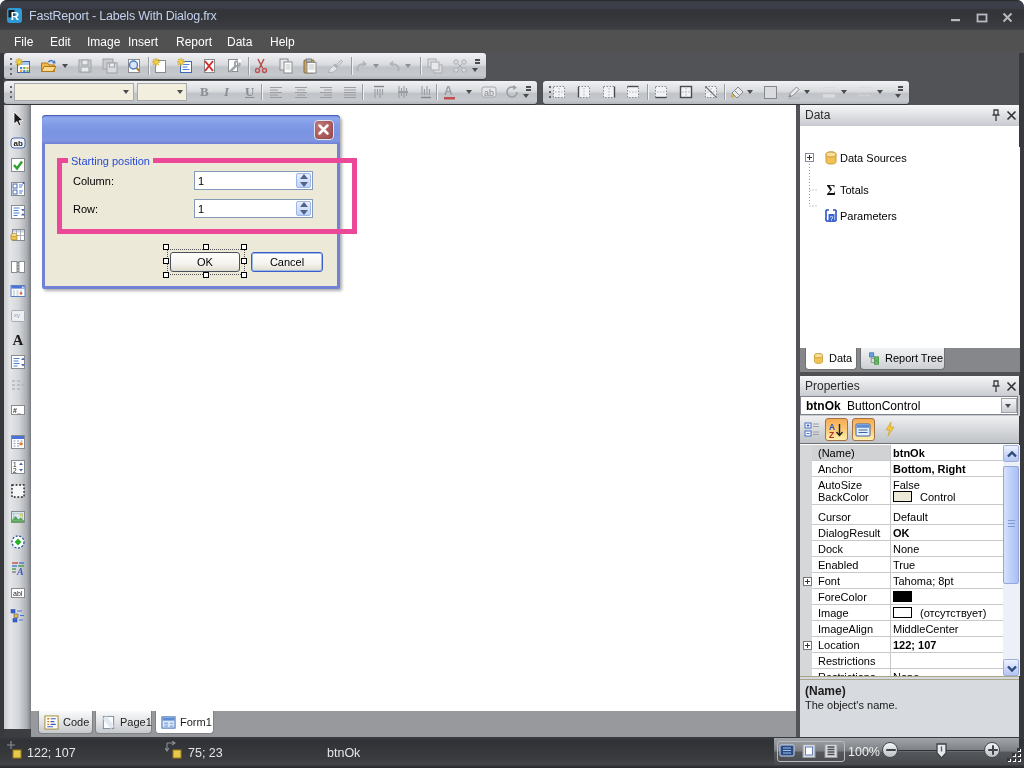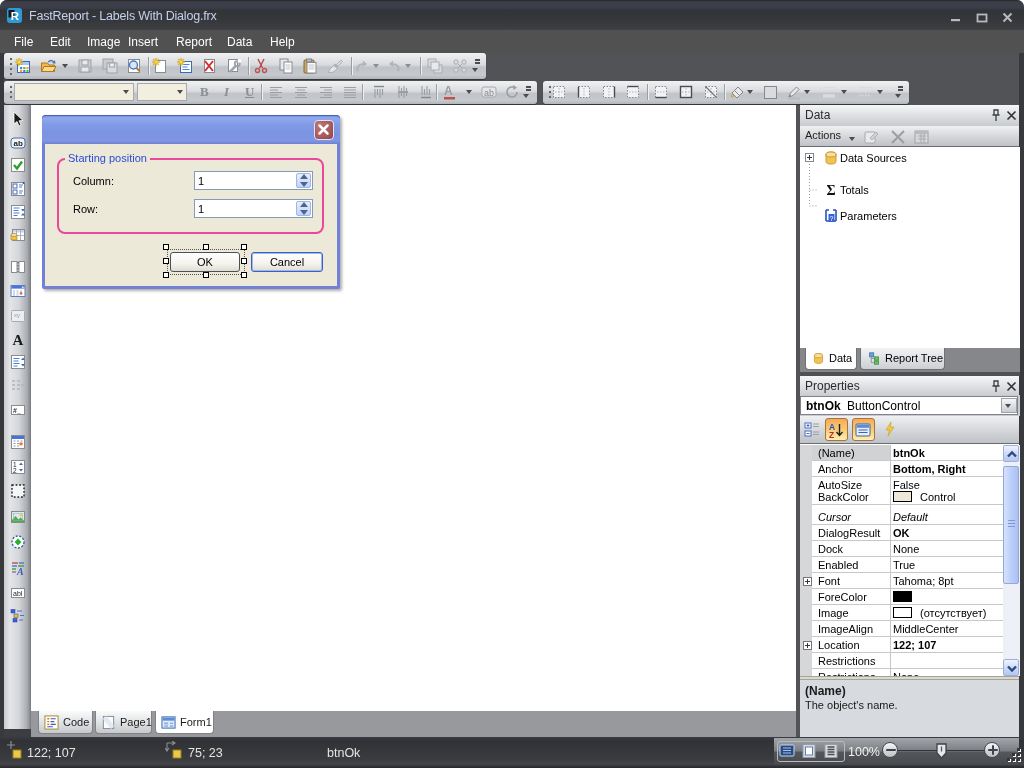--- a/index.html
+++ b/index.html
@@ -41,22 +41,22 @@
 #dlg { position:absolute; left:42px; top:115px; width:298px; height:174px;
   border-radius:4px 4px 2px 2px;
   background:#7081d6; box-shadow:2px 2px 3px rgba(120,120,120,0.6); }
 #dlg-title { position:absolute; left:0; top:0; width:298px; height:29px; border-radius:4px 4px 0 0;
   background:linear-gradient(#6c83d4, #90a8ec 10%, #809ae6 35%, #7b93e2 65%, #8096e3 88%, #7386d8 97%, #6c7fd2);
   box-shadow:inset 0 1px 0 #4a60bc; }
 #dlg-x { position:absolute; right:6px; top:5px; width:20px; height:20px; border-radius:4px;
   background:linear-gradient(135deg,#c68484, #b26262 45%, #9e4e4e); border:1.5px solid #dfe5f5;
   box-shadow:inset 0 0 3px rgba(130,60,60,0.8); }
 #dlg-client { position:absolute; left:3px; top:29px; width:292px; height:142px; background:#ece9d8; }
-#grpbox { position:absolute; left:12px; top:14px; width:267px; height:76px;
-  border:2px solid #ec4899; border-radius:8px; }
+#grpbox { position:absolute; left:12px; top:14px; width:300px; height:76px;
+  border:5px solid #ec4899; border-radius:0; }
 #grpbox-lbl { position:absolute; left:6px; top:-8px; background:#ece9d8; padding:0 3px;
   color:#294bd6; font-size:11px; }
 .dlabel { position:absolute; color:#000; font-size:11px; }
 .numud { position:absolute; left:149px; width:119px; height:19px; background:#fff;
   border:1px solid #839bb8; font-size:11px; color:#000; }
 .numud .val { position:absolute; left:3px; top:3px; }
 .spin { position:absolute; right:1px; top:1px; width:15px; height:15px;
   background:linear-gradient(#e8eefc,#c2d3f8); border:1px solid #9db7e8; border-radius:2px; }
 .spin i { position:absolute; left:3px; width:0; height:0; border:4px solid transparent; }
 .spin .up { top:0px; border-bottom:5px solid #4f6489; border-top:none; }
@@ -528,36 +528,20 @@
   <div id="rpanel">
     <div class="phdr" style="top:0;">
         <span style="position:absolute;left:5px;top:3px;">Data</span>
       <svg class="abs" style="left:190px;top:4px;" width="12" height="13" viewBox="0 0 12 13">
           <path d="M4 1 h4 v5 h-4 z M2.5 6 h7 M6 6 v6" stroke="#3a3c40" stroke-width="1.3" fill="none"></path>
         </svg>
         <svg class="abs" style="left:206px;top:5px;" width="11" height="11" viewBox="0 0 11 11">
           <path d="M1.5 1.5 L9.5 9.5 M9.5 1.5 L1.5 9.5" stroke="#2e3033" stroke-width="1.6"></path>
         </svg>
       </div>
-    <div class="ptools" style="top:21px;">
-      <span style="position:absolute;left:5px;top:3px;font-size:11px;color:#1e1e1e;">Actions</span>
-      <span class="tarrow" style="left:49px;top:11px;"></span>
-      <svg class="abs" style="left:64px;top:3px;" width="16" height="16" viewBox="0 0 16 16">
-          <rect x="1" y="3" width="10" height="11" rx="1" fill="#e8e9ea" stroke="#a8aaad"></rect>
-          <path d="M6 9 L12 3 L14 5 L8 11 Z" fill="#cfd1d4" stroke="#9fa1a4" stroke-width=".7"></path>
-        </svg>
-      <svg class="abs" style="left:90px;top:3px;" width="16" height="16" viewBox="0 0 16 16">
-          <path d="M2 2 L14 14 M14 2 L2 14" stroke="#9b9da1" stroke-width="2"></path>
-        </svg>
-      <svg class="abs" style="left:114px;top:3px;" width="16" height="16" viewBox="0 0 16 16">
-          <rect x="1" y="2" width="13" height="12" fill="#d6d8da" stroke="#a0a2a6"></rect>
-          <rect x="1" y="2" width="13" height="3" fill="#b8babd"></rect>
-          <path d="M4 7 h8 M4 10 h8 M7 5 v9 M10 5 v9" stroke="#a8aaad" stroke-width="1"></path>
-        </svg>
-    </div>
     <div class="abs" style="left:0;top:42px;width:220px;height:201px;background:#fff;">
       <svg class="abs" style="left:0;top:0;" width="40" height="120" viewBox="0 0 40 120">
           <g stroke="#9a9a9a" stroke-dasharray="1 2">
             <path d="M9.5 11 v48"></path>
             <path d="M9.5 43 h8"></path>
             <path d="M9.5 59 h8"></path>
           </g>
         </svg>
 
       <div class="trow" style="top:3px;">
@@ -659,21 +643,21 @@
         </div>
       <div class="prow" style="top:32px;">
           <span class="pn">AutoSize</span>
           <span class="pv">False</span>
         </div>
       <div class="prow" style="top:44px;text-align:center;">
           <span class="pn">BackColor</span>
           <span class="swatch" style="background:#ece9d8;"></span>
           <span class="pv" style="left:108px;">Control</span>
         </div>
-      <div class="prow" style="top:64px;font-style:italic;">
+      <div class="prow" style="top:64px;">
           <span class="pn">Cursor</span>
           <span class="pv">Default</span>
         </div>
       <div class="prow" style="top:80px;">
           <span class="pn">DialogResult</span>
           <b class="pv">OK</b>
         </div>
       <div class="prow" style="top:96px;">
           <span class="pn">Dock</span>
           <span class="pv">None</span>

